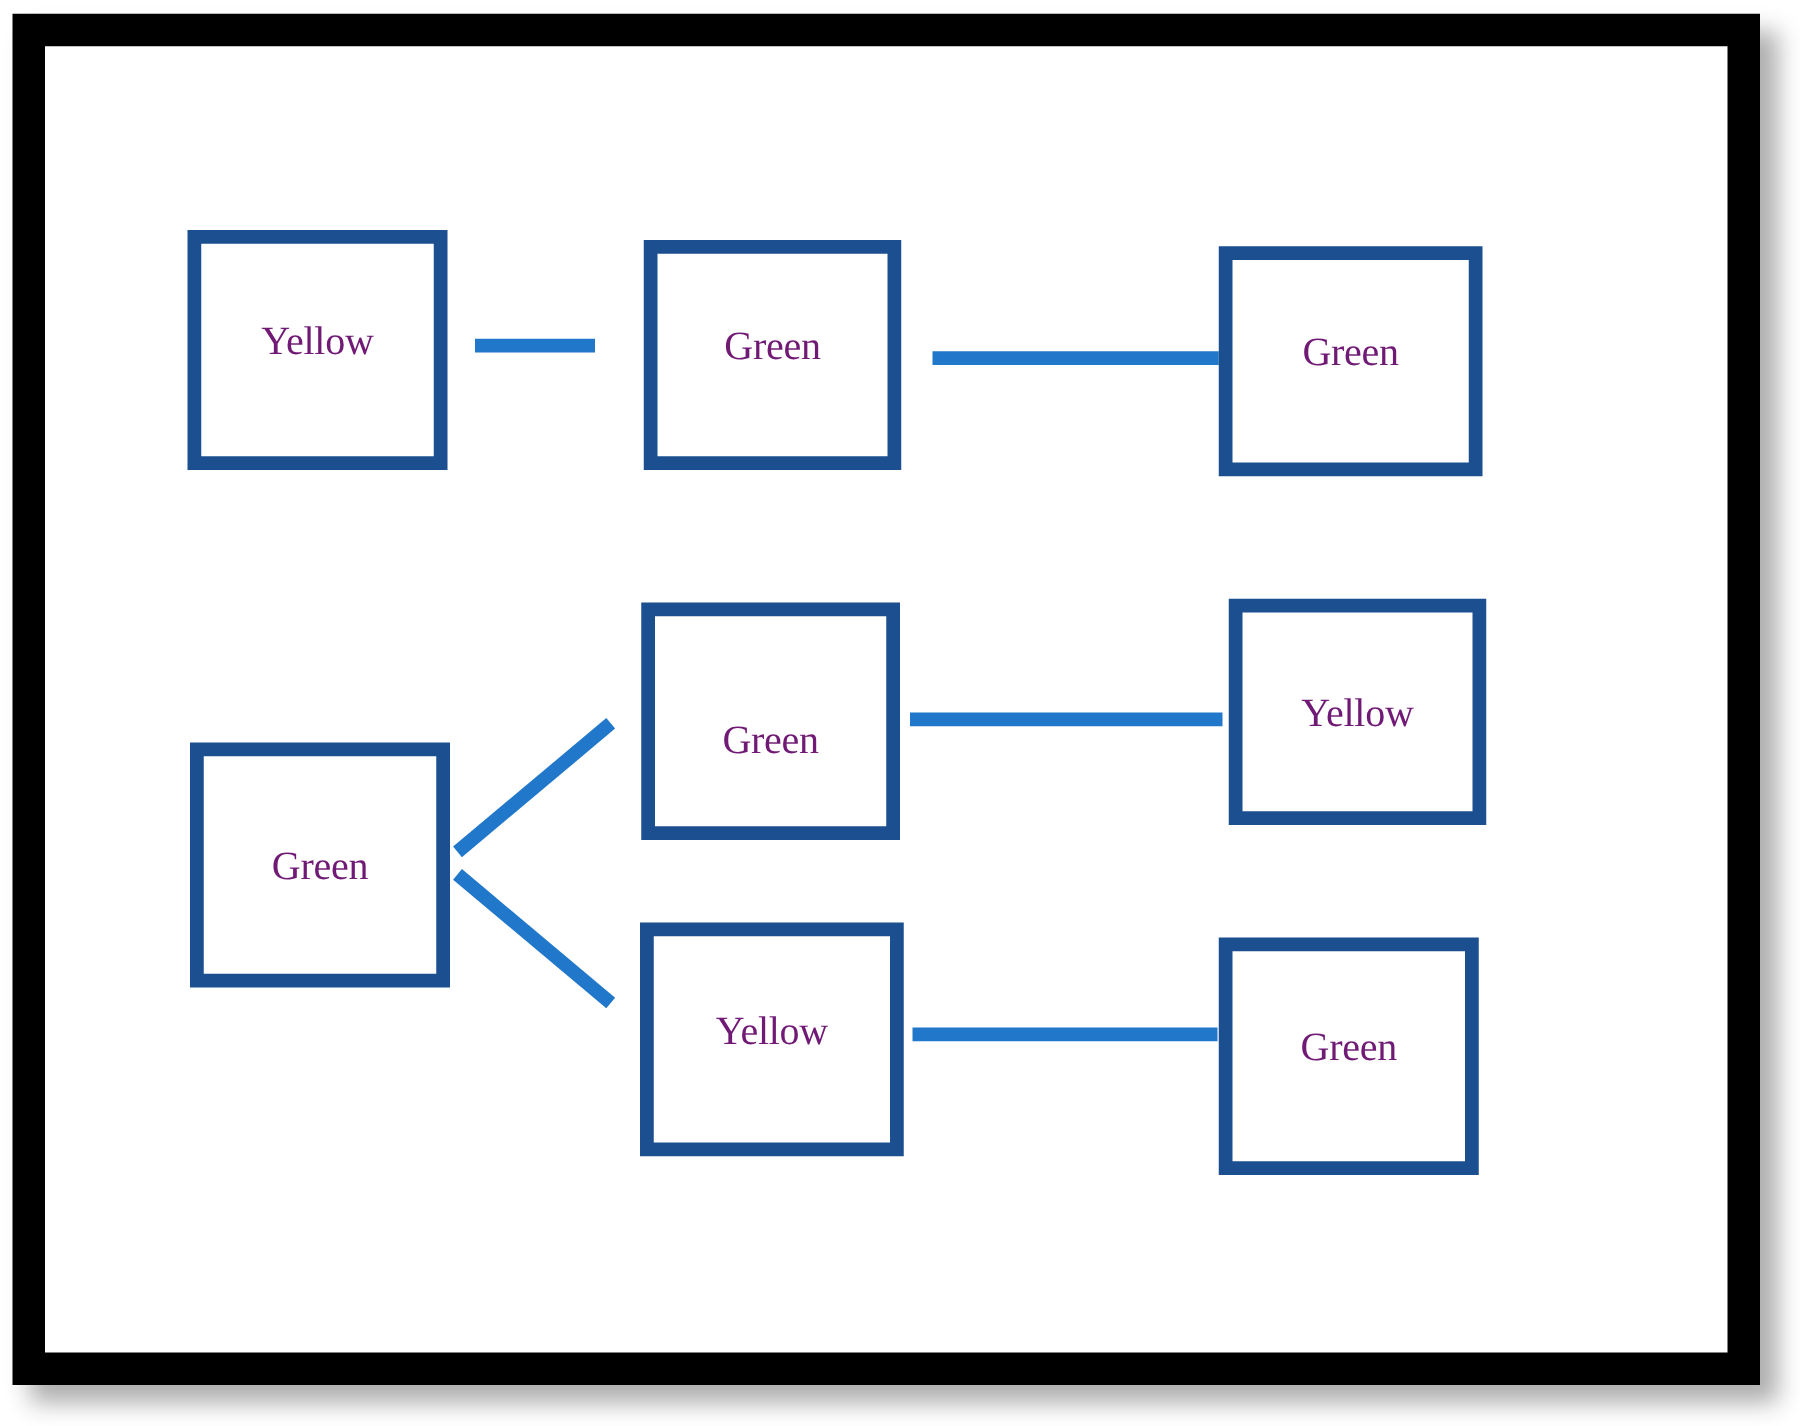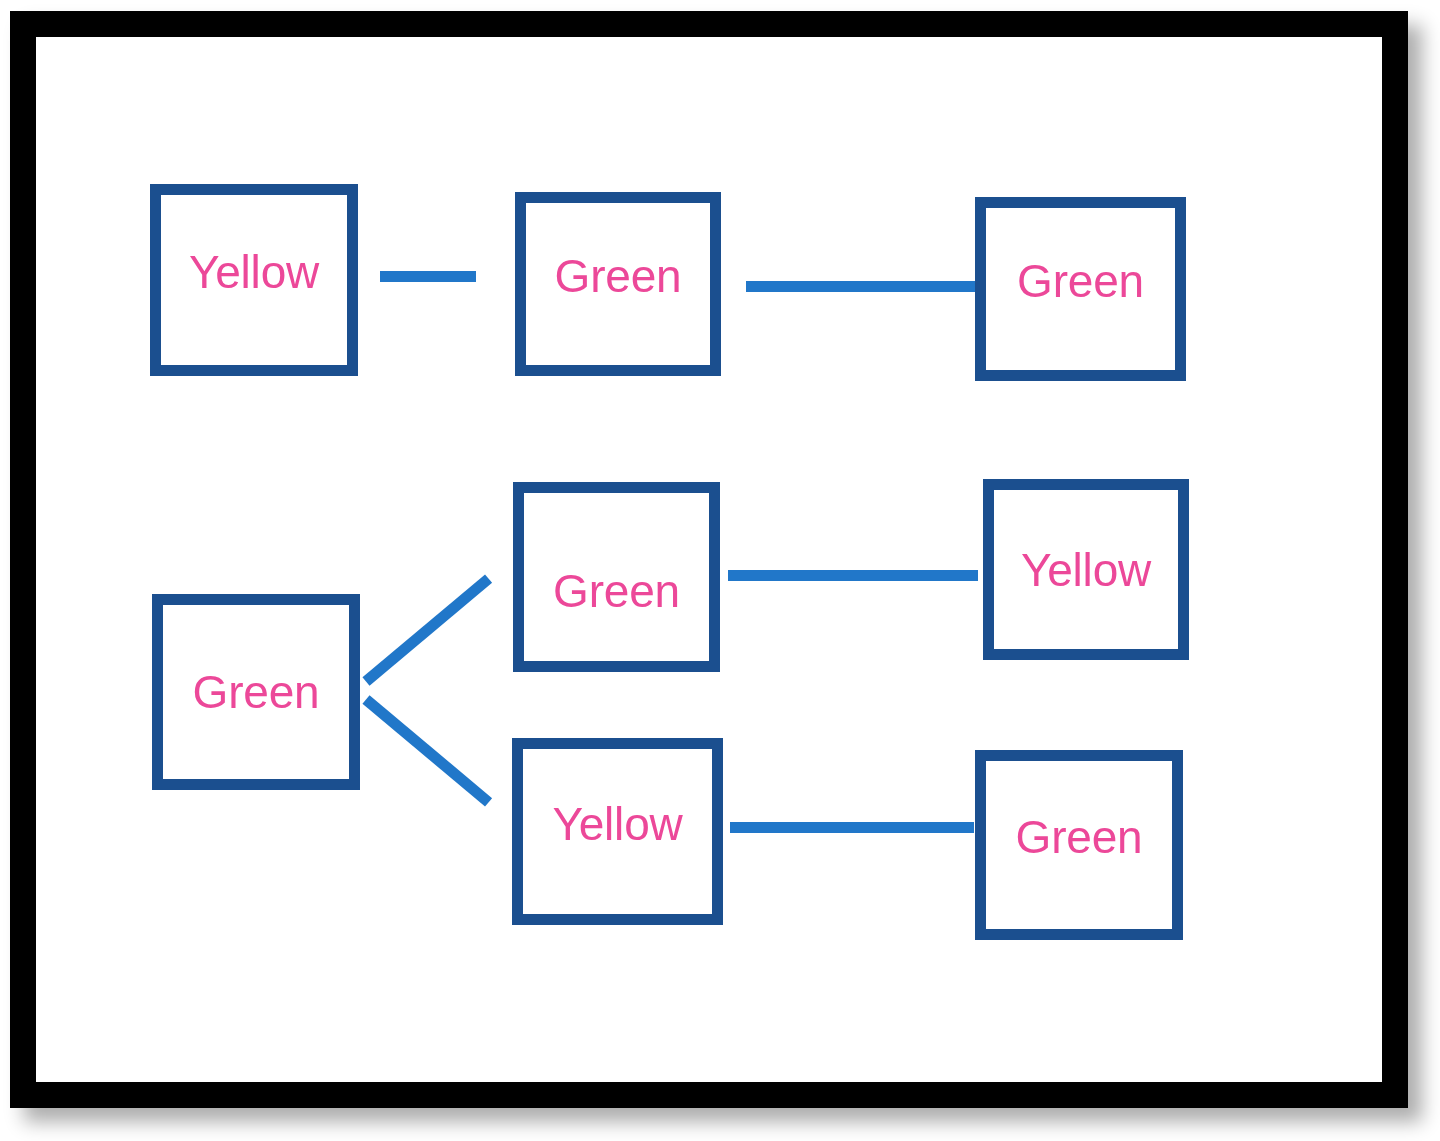--- a/index.html
+++ b/index.html
@@ -56,24 +56,24 @@
     position: absolute;
     box-sizing: border-box;
     background: #ffffff;
     border: 11px solid #1B4F8F;
     display: flex;
     align-items: center;
     justify-content: center;
     z-index: 3;
   }
   .node .label {
-    font-family: Liberation Sans, sans-serif;
-    font-size: 46px;
+    font-family: Liberation Serif, serif;
+    font-size: 32px;
     font-weight: 400;
-    color: #ec4899;
+    color: #701a75;
     line-height: 1;
     white-space: nowrap;
     letter-spacing: -0.2px;
   }
   
   .node.t-up   .label { transform: translateY(-8px); }
   .node.t-down .label { transform: translateY(14px); }
 
   
   .link {

